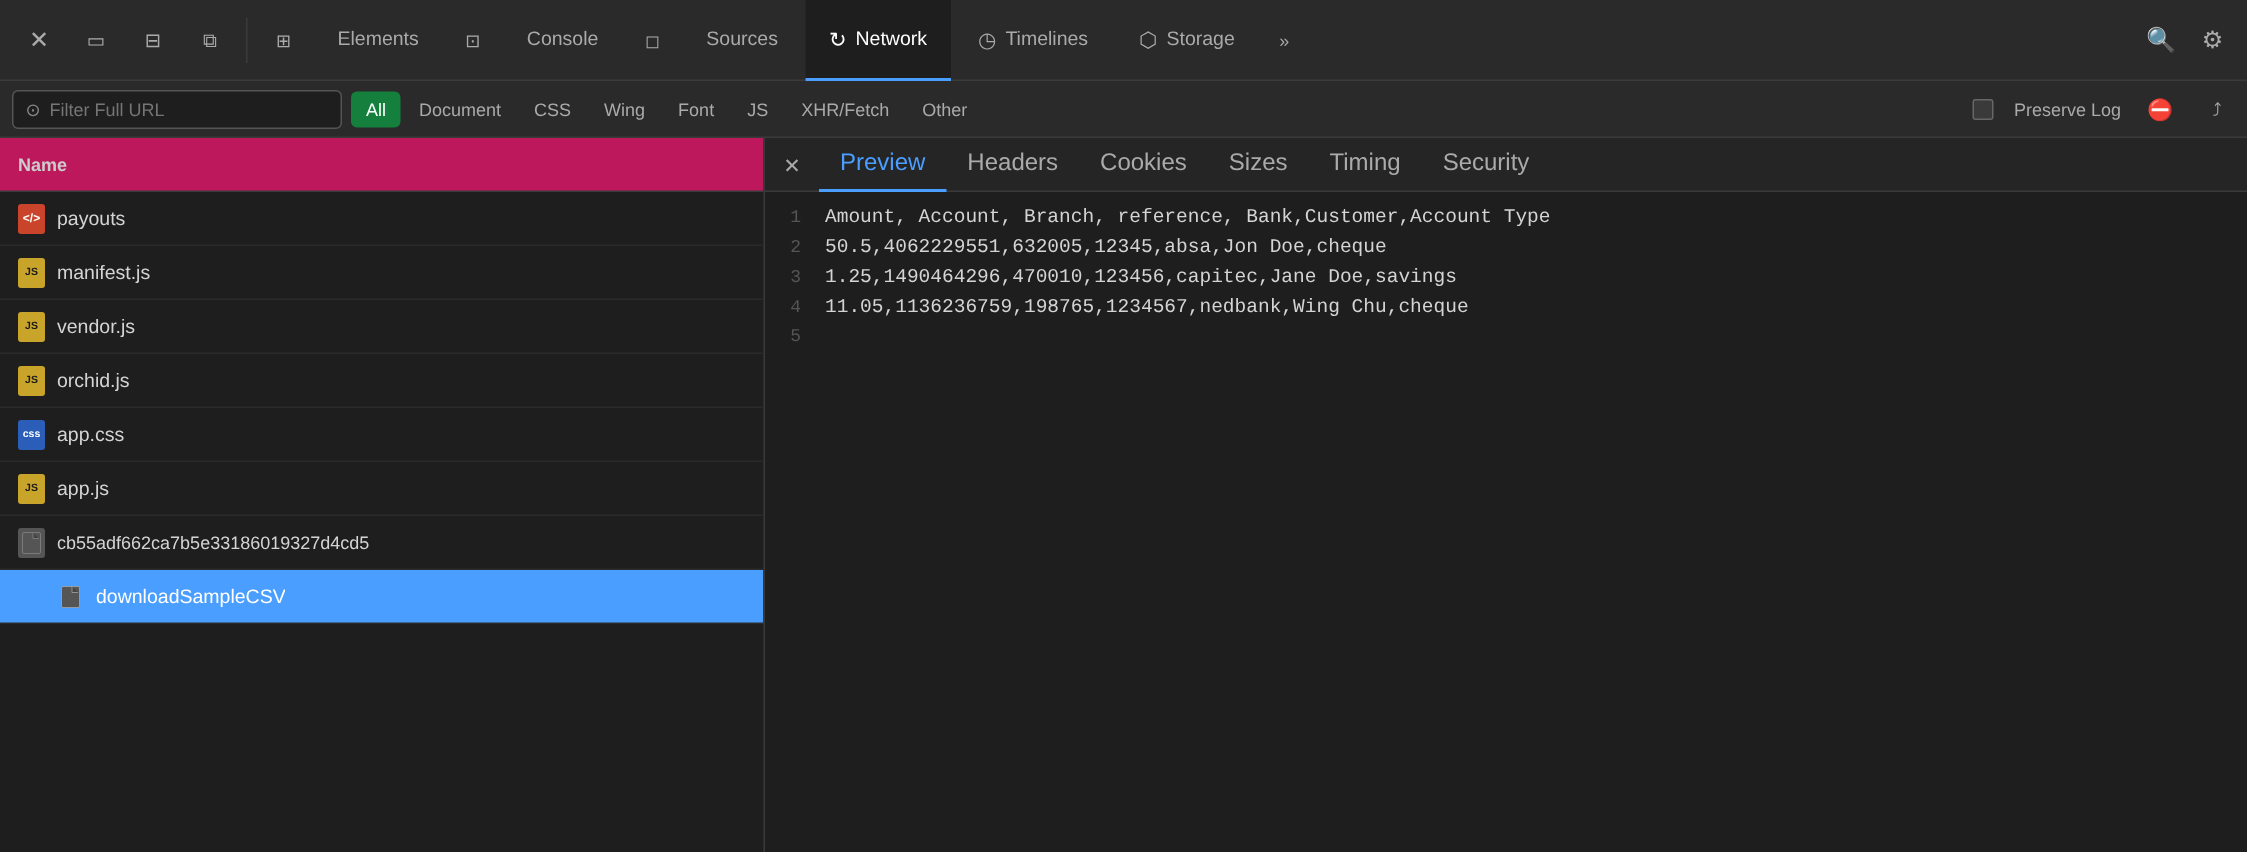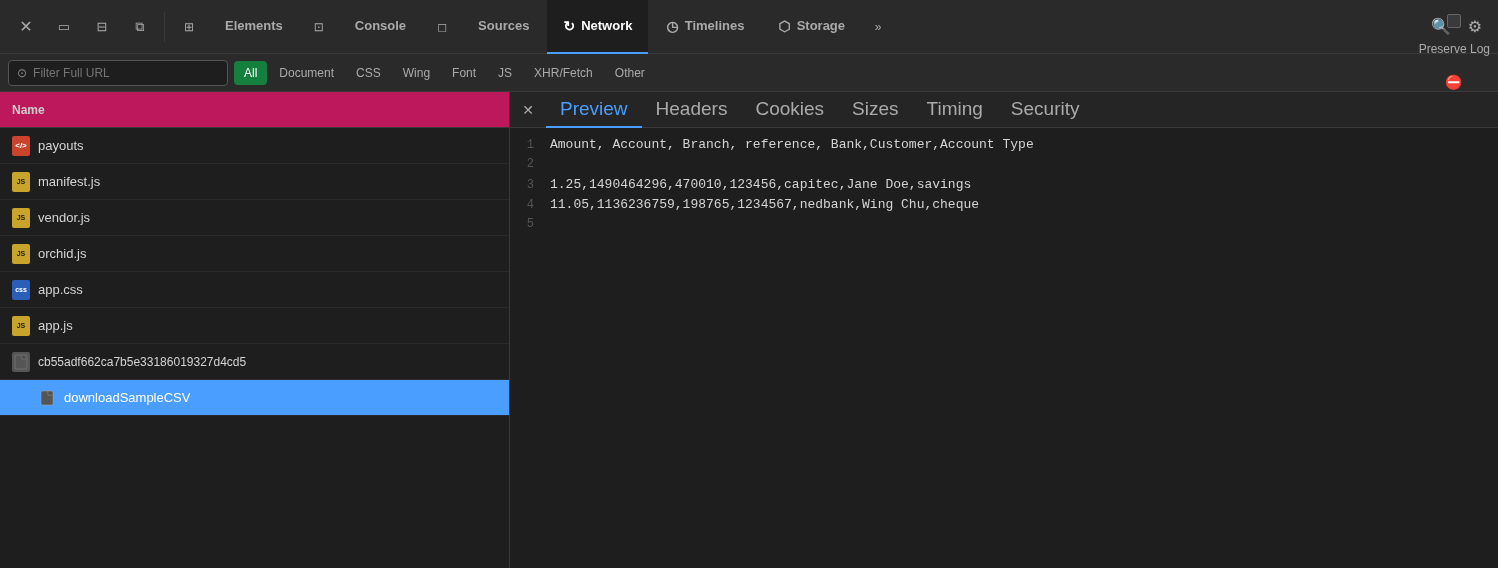--- a/index.html
+++ b/index.html
@@ -48,21 +48,20 @@
       gap: 6px;
       padding: 6px 16px;
       height: 54px;
       cursor: pointer;
       color: #aaa;
       background: none;
       border: none;
       font-size: 13px;
       white-space: nowrap;
       border-bottom: 2px solid transparent;
-      font-weight: bold;
     }
     .tab-btn.active {
       color: #fff;
       background: #1e1e1e;
       border-bottom: 2px solid #4a9eff;
     }
     .more-btn {
       display: flex;
       align-items: center;
       justify-content: center;
@@ -137,21 +136,20 @@
     .filter-type-btn.active {
       background: #15803d;
       color: #fff;
       border-radius: 4px;
     }
     .preserve-log-wrap {
       margin-left: auto;
       display: flex;
       align-items: center;
       gap: 14px;
-      flex-direction: column;
     }
     .preserve-checkbox {
       width: 14px;
       height: 14px;
       background: #3a3a3a;
       border: 1px solid #666;
       border-radius: 2px;
     }
     .preserve-label {
       color: #aaa;
@@ -277,21 +275,21 @@
       border-radius: 3px;
       margin-right: 4px;
     }
     .right-tab {
       padding: 0 14px;
       height: 36px;
       display: flex;
       align-items: center;
       cursor: pointer;
       color: #aaa;
-      font-size: 19px;
+      font-size: 16px;
       border-bottom: 2px solid transparent;
     }
     .right-tab.active {
       color: #4a9eff;
       border-bottom: 2px solid #4a9eff;
     }
 
     
     .preview-content {
       flex: 1;
@@ -457,20 +455,21 @@
       <div class="right-tab">Timing</div>
       <div class="right-tab">Security</div>
     </div>
     <div class="preview-content">
       <div class="code-line">
         <span class="line-number">1</span>
         <span class="line-content">Amount, Account, Branch, reference, Bank,Customer,Account Type</span>
       </div>
       <div class="code-line">
         <span class="line-number">2</span>
+        <span class="line-content">50.5,4062229551,632005,12345,absa,Jon Doe,cheque</span>
       </div>
       <div class="code-line">
         <span class="line-number">3</span>
         <span class="line-content">1.25,1490464296,470010,123456,capitec,Jane Doe,savings</span>
       </div>
       <div class="code-line">
         <span class="line-number">4</span>
         <span class="line-content">11.05,1136236759,198765,1234567,nedbank,Wing Chu,cheque</span>
       </div>
       <div class="code-line">

